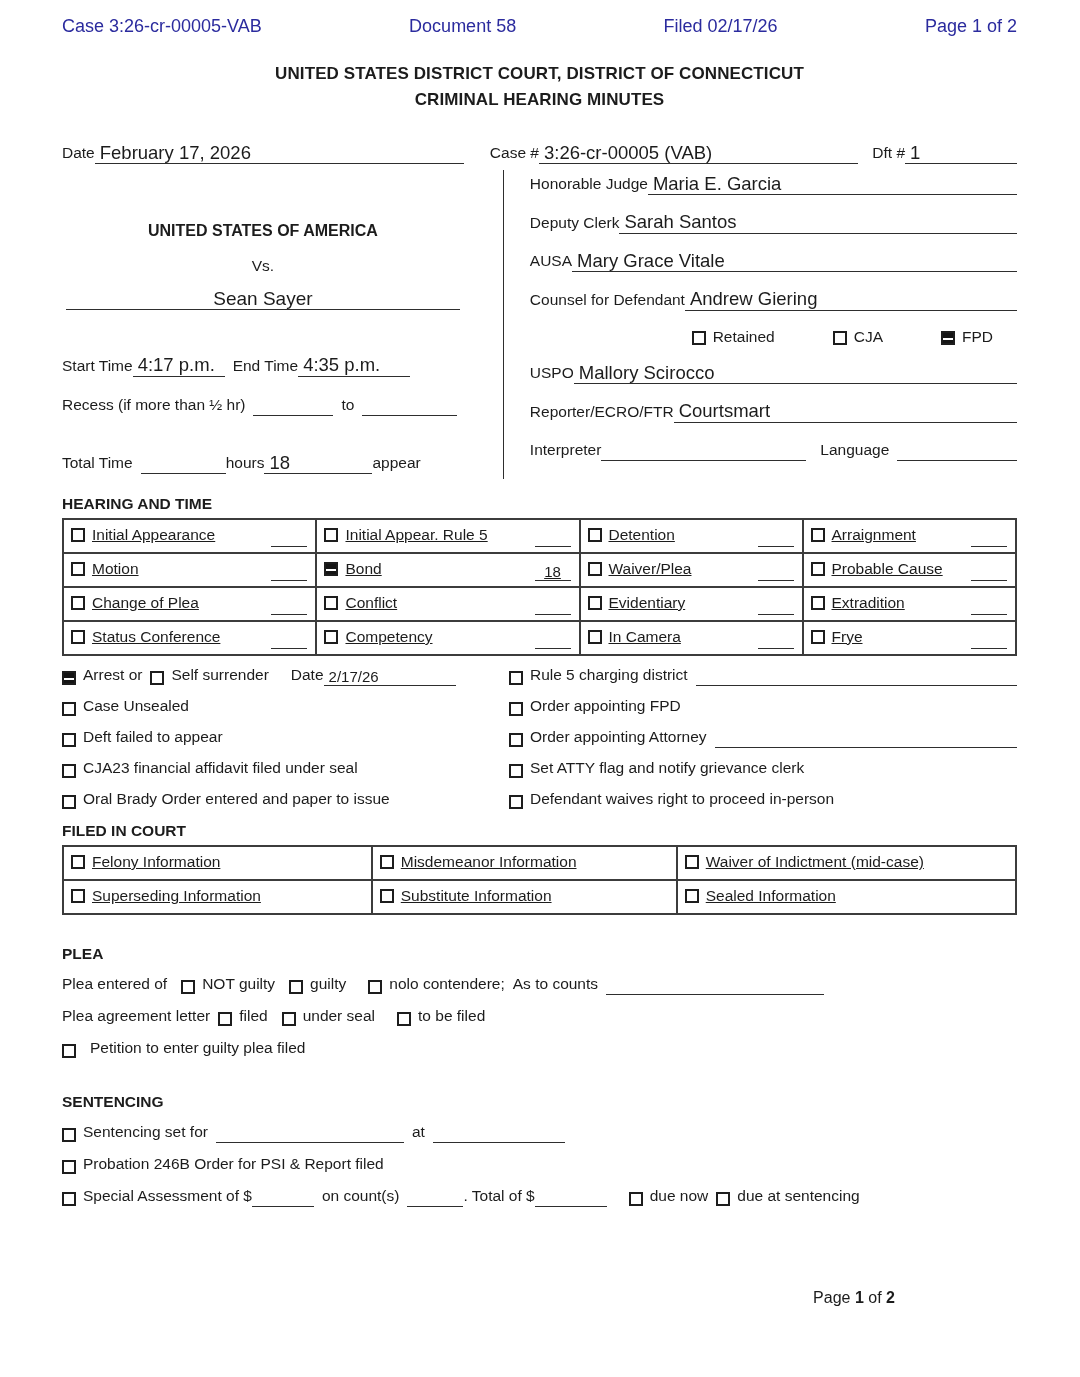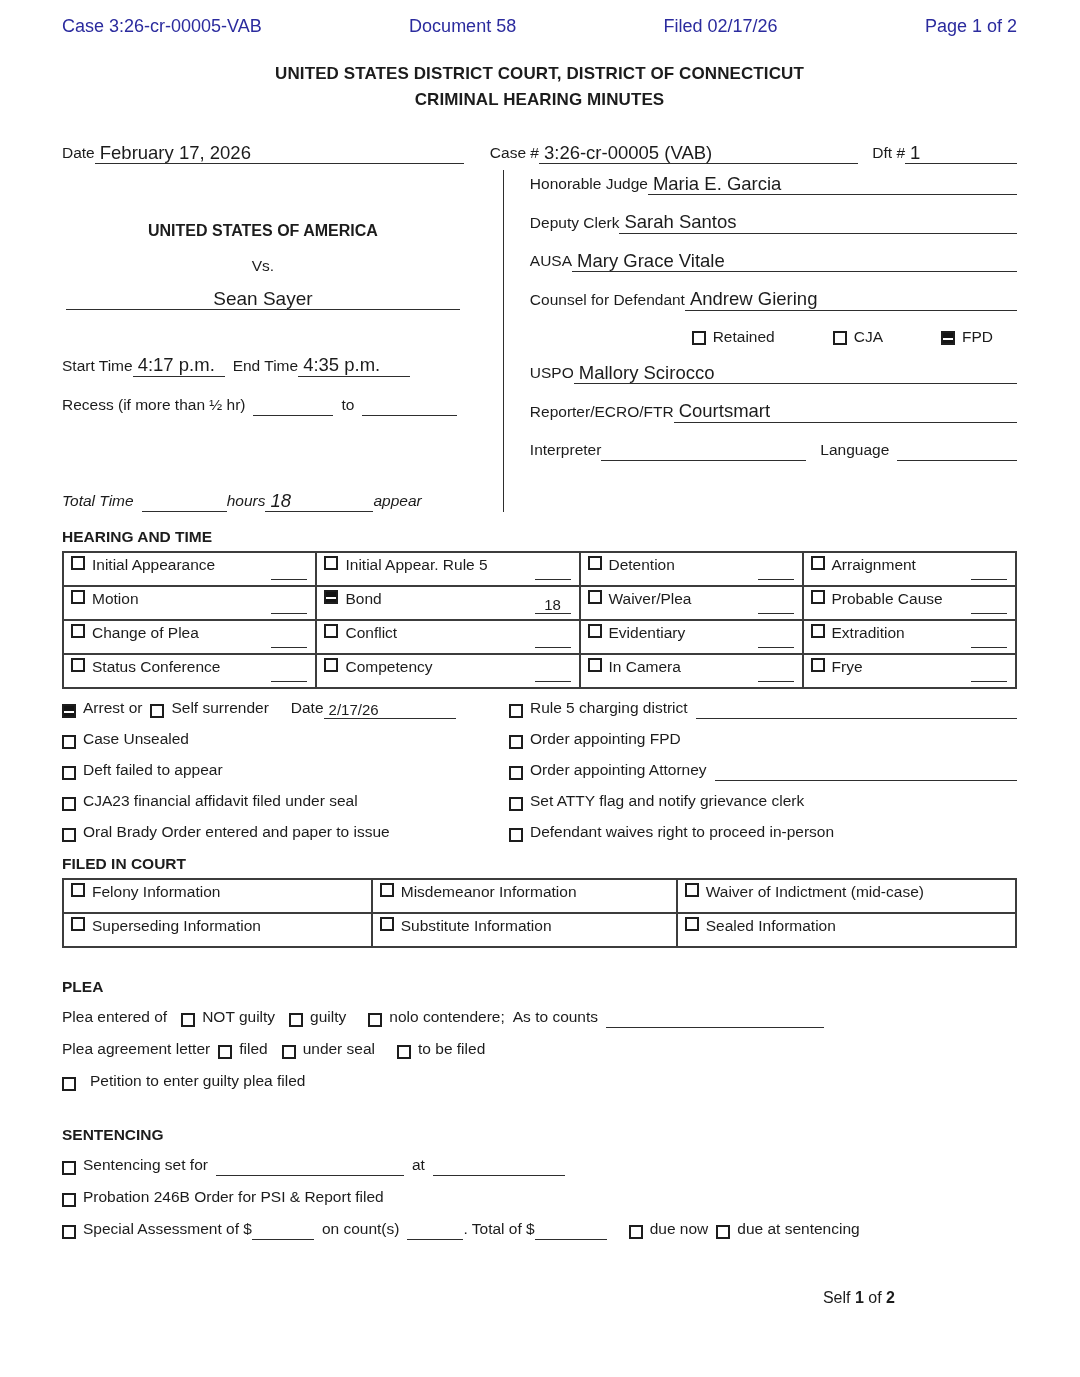--- a/index.html
+++ b/index.html
@@ -29,32 +29,32 @@
   
   .cols { display:flex; margin-top:6px; }
   .col-left { width:44.8%; padding-right:26px; }
   .col-right { flex:1; border-left:1.6px solid #2e2e2e; padding-left:26px; padding-top:4px;margin-left:13px; }
   .usa { text-align:center; font-weight:bold; font-size:16px; margin-top:52px; }
   .vs { text-align:center; font-size:15.5px; margin-top:17px; }
   .deft-line { border-bottom:1.6px solid #2e2e2e; text-align:center; margin:14px 4px 0 4px; }
   .deft-line .val { font-size:19px; padding-bottom:2px; }
   .start-end { margin-top:46px; }
   .recess { margin-top:19px; }
-  .total { margin-top:76px;font-style:italic; }
+  .total { margin-top:38px; }
   .rrow { display:flex; align-items:flex-end; margin-bottom:17.5px; min-height:21px; }
   .optrow { display:flex; align-items:center; }
   .counsel-type { justify-content:flex-end; gap:58px; padding-right:24px; margin:6px 0 15px 0; }
   .hearing-held { gap:15px; margin-top:3px; }
   .hh-opt { display:flex; align-items:center; }
   
   .sec-head { font-weight:bold; font-size:15.5px; margin-top:16px; }
   
   table.grid { width:100%; border-collapse:collapse; margin-top:5px; }
   table.grid td { border:2px solid #3c3c3c; padding:3px 8px 5px 7px; font-size:15.5px; }
-  .cellin { display:flex; min-height:24px; }
+  .cellin { display:flex; align-items:center; min-height:24px;text-decoration:underline; }
   .cellin .cb { margin-bottom:0; }
   .timecell { margin-left:auto; width:36px; border-bottom:1.6px solid #2e2e2e; text-align:center; font-size:15px; line-height:1.05; min-height:17px; align-self:flex-end; }
   
   .arrest { display:flex; margin-top:9px; font-size:15.5px; }
   .a-col-l { width:46.8%; }
   .a-col-r { flex:1; }
   .arow { display:flex; align-items:flex-end; margin-bottom:10px; min-height:21px; }
   .arow .cb { margin-bottom:1px; }
   .arow .lbl { font-size:15.5px; }
   .gap8 { width:8px; } .gap14 { width:14px; } .gap22 { width:22px; }
@@ -521,19 +521,19 @@
       <span class="gap22"></span>
       <span class="cb"></span>
       <span class="lbl">due now</span>
       <span class="gap8"></span>
       <span class="cb"></span>
       <span class="lbl">due at sentencing</span>
     </div>
   </div>
 
   <div class="footer">
-    <span>Self</span>
+    <span>Page</span>
     <b>1</b>
     <span>of</span>
     <b>2</b>
   </div>
 
 </div>
 
 </body></html>

